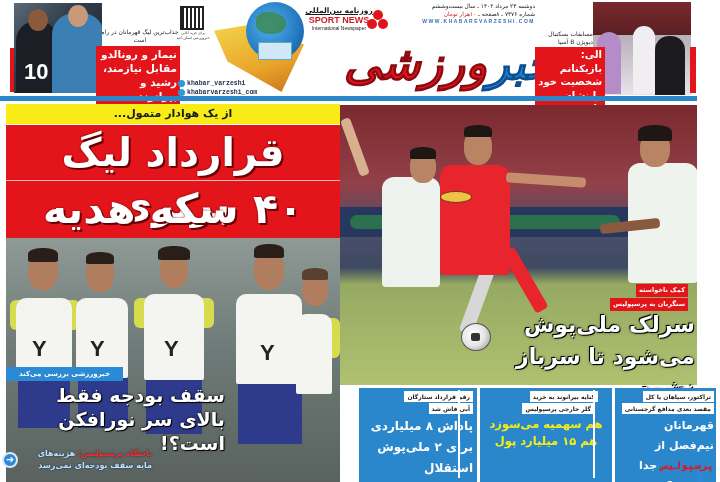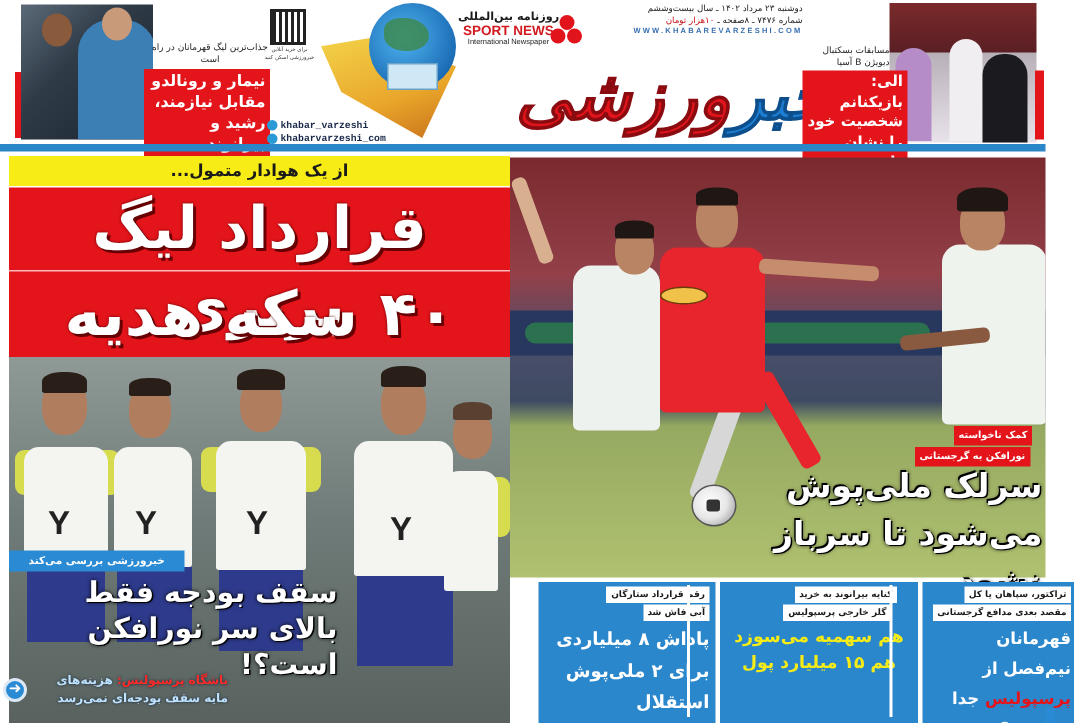--- a/index.html
+++ b/index.html
@@ -34,21 +34,21 @@
   .emblem { position:absolute; left:212px; top:2px; width:95px; height:92px; }
   .emblem .globe { position:absolute; left:34px; top:0; width:58px; height:58px; border-radius:50%;
     background: radial-gradient(circle at 40% 40%, #4fb3ee 0%, #1d6fb8 70%, #0e4a86 100%); }
   .emblem .land { position:absolute; left:44px; top:10px; width:30px; height:22px; border-radius:40% 60% 50% 50%; background:#3d8a52; opacity:.85; }
   .emblem .heart { position:absolute; left:2px; top:22px; width:90px; height:68px;
     background: linear-gradient(160deg,#f3d34a 0%,#e9a62a 60%,#c8701a 100%);
     clip-path: polygon(0 10%, 45% 0, 100% 30%, 75% 100%, 55% 85%, 15% 55%); }
   .emblem .tiles { position:absolute; left:46px; top:40px; width:34px; height:18px; background:#cfe8f5; border:1px solid #6aa3c8; }
 
   .sportnews { position:absolute; left:302px; top:6px; width:74px; text-align:center; }
-  .sportnews .fa { font:bold 7.5px "DejaVu Sans", sans-serif; color:#1a1a1a; }
+  .sportnews .fa { font:bold 7.5px "DejaVu Sans", sans-serif; color:#1a1a1a;text-decoration:underline; }
   .sportnews .en { font:bold 9px "Liberation Sans", sans-serif; color:#d11920; direction:ltr; line-height:10px; }
   .sportnews .sub { font:5px "Liberation Sans", sans-serif; color:#222; direction:ltr; }
 
   .dots3 { position:absolute; left:367px; top:10px; width:22px; height:20px; }
   .dots3 span { position:absolute; width:10px; height:10px; border-radius:50%; background:#e1141c; }
 
   .issue { position:absolute; left:395px; top:3px; width:140px; text-align:right; font-size:5.8px; line-height:7.5px; color:#222; }
   .issue .price { color:#c9141a; }
   .issue .url { direction:ltr; text-align:right; letter-spacing:1.5px; font:bold 5px "Liberation Sans", sans-serif; color:#3a6fb0; }
 
@@ -128,20 +128,23 @@
   .sep { position:absolute; top:390px; width:2px; height:88px; background:#fff; }
   .edge-mark { position:absolute; left:697px; top:472px; width:6px; height:10px; background:#2a8ad4; }
 </style>
 </head>
 <body>
 
 <div class="mast">
 
   <div class="tl-red-bar"></div>
   <div class="tl-photo">
+    <div class="p1">
+      <span class="num">10</span>
+    </div>
     <div class="h1"></div>
     <div class="p2"></div>
     <div class="h2"></div>
   </div>
   <div class="tl-kicker">جذاب‌ترین لیگ قهرمانان در راه است</div>
   <div class="tl-headline">نیمار و رونالدو مقابل نیازمند، رشید و بیرانوند</div>
 
   <div class="qr"></div>
   <div class="qr-caption">برای خرید آنلاین خبرورزشی اسکن کنید</div>
 
@@ -282,21 +285,21 @@
     <div class="tor" style="left:28px;top:40px;width:70px;height:120px;background:#eef3ee;"></div>
     <div class="hd" style="left:40px;top:8px;width:30px;height:36px;"></div>
     <div class="hr" style="left:38px;top:2px;width:34px;height:16px;"></div>
     <div class="leg" style="left:0;top:98px;width:60px;height:10px;background:#8a5a40;transform:rotate(-6deg);"></div>
   </div>
 
   <div class="ball"></div>
 </div>
 
 <div class="red-tag" style="left:636px;top:284px;">کمک ناخواسته</div>
-<div class="red-tag" style="left:610px;top:298px;">نورافکن به گرجستانی</div>
+<div class="red-tag" style="left:610px;top:298px;">سنگربان به پرسپولیس</div>
 <div class="match-h">سرلک ملی‌پوش می‌شود تا سرباز نشود</div>
 
 <div class="blue-box" style="left:340px;width:118px;">
   <div class="white-tag" style="right:4px;top:3px;">رقم قرارداد ستارگان</div>
   <div class="white-tag" style="right:4px;top:15px;">آبی فاش شد</div>
   <div class="box-head" style="right:4px;top:28px;width:110px;color:#fff;font-size:12px;line-height:21px;">پاداش ۸ میلیاردی برای ۲ ملی‌پوش استقلال</div>
 </div>
 <div class="sep" style="left:458px;"></div>
 
 <div class="blue-box" style="left:461px;width:132px;">
@@ -304,17 +307,17 @@
   <div class="white-tag" style="right:18px;top:15px;">گلر خارجی پرسپولیس</div>
   <div class="box-head" style="right:4px;top:28px;width:124px;color:#f7ec16;text-align:center;font-size:11.5px;line-height:17px;">هم سهمیه می‌سوزد هم ۱۵ میلیارد پول</div>
 </div>
 <div class="sep" style="left:593px;"></div>
 
 <div class="blue-box" style="left:596px;width:101px;">
   <div class="white-tag" style="right:2px;top:3px;">تراکتور، سپاهان یا کل</div>
   <div class="white-tag" style="right:2px;top:15px;">مقصد بعدی مدافع گرجستانی</div>
   <div class="box-head" style="right:2px;top:28px;width:98px;color:#fff;font-size:11px;line-height:20px;">
     <span>قهرمانان نیم‌فصل از</span>
-    <span style="color:#e4141b;">پرسپولیس</span>
+    <span style="color:#e4141b;font-family:Liberation Mono, monospace;">پرسپولیس</span>
     <span>جدا می‌شود؟</span>
   </div>
 </div>
 <div class="edge-mark"></div>
 
 </body></html>

